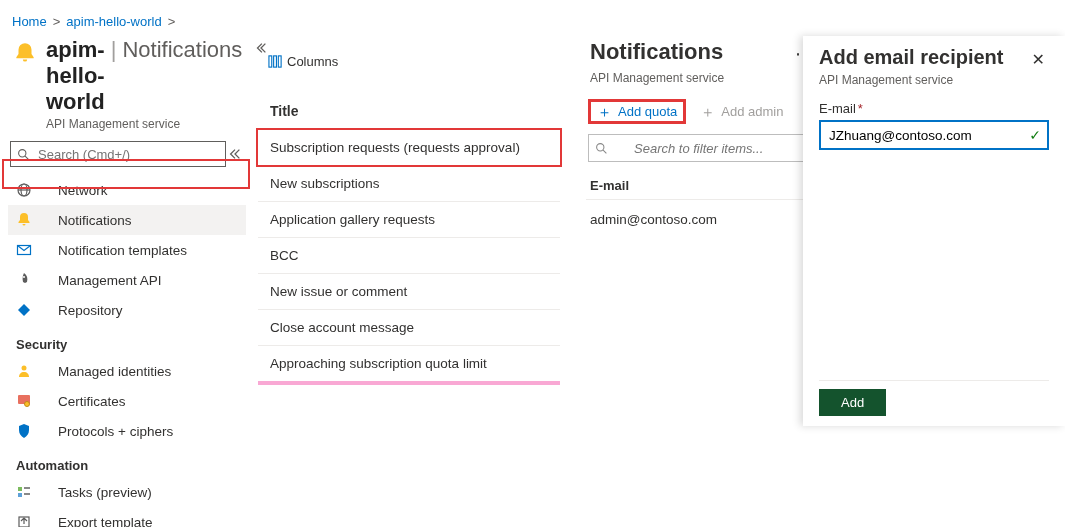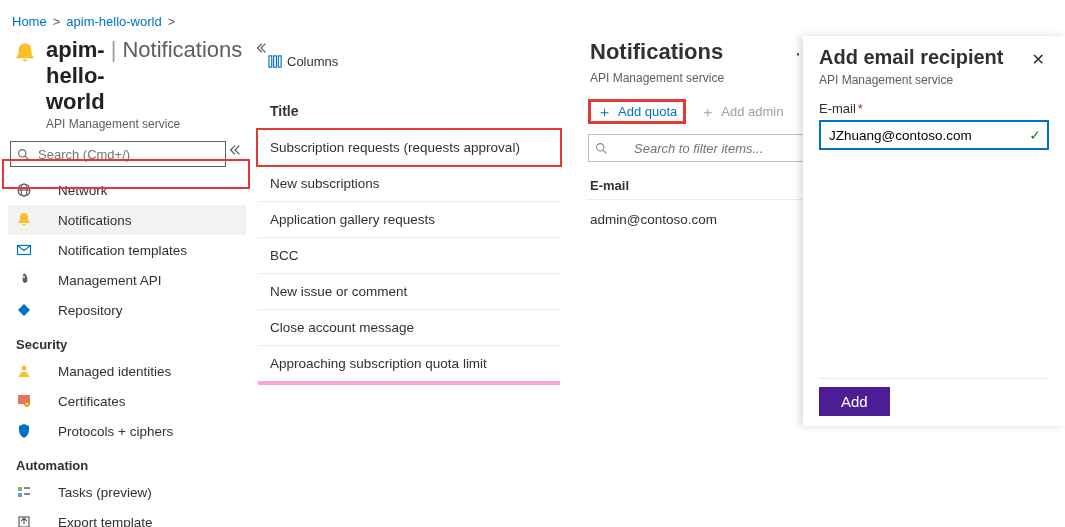--- a/index.html
+++ b/index.html
@@ -18,21 +18,21 @@
   .leftpanel { width:254px; padding:0 8px; }
   .resource-header { display:flex; align-items:flex-start; padding:6px 4px 10px; gap:8px; }
   .resource-icon { width:26px; height:26px; flex:none; margin-top:4px;}
   .resource-title-row { display:flex; align-items:baseline; gap:6px; }
   .resource-title { font-size:22px; font-weight:600; color:#222;}
   .resource-sep { font-size:22px; font-weight:300; color:#a19f9d; }
   .resource-sub { font-size:22px; font-weight:400; color:#605e5c; }
   .resource-type { font-size:12px; color:#605e5c; margin-top:2px; }
   .collapsebtn { margin-left:auto; color:#605e5c; padding:4px; cursor:pointer; }
 
-  .searchrow { display:flex; padding:0 2px 8px;}
+  .searchrow { display:flex; align-items:center; padding:0 2px 8px;}
   .searchbox { flex:1; display:flex; align-items:center; border:1px solid #605e5c; height:26px; padding:0 6px; gap:6px; }
   .searchbox input { border:none; outline:none; flex:1; font-size:13px; background:transparent;}
   .dblchevron { color:#605e5c; cursor:pointer; padding:2px;}
 
   .menu { list-style:none; margin:0; padding:0; }
   .menu li { display:flex; align-items:center; gap:26px; height:30px; padding:0 8px; cursor:pointer; font-size:13.5px;}
   .menu li.selected { background:#f3f2f1; }
   .menu-icon { width:16px; height:16px; display:flex; align-items:center; justify-content:center; flex:none;}
   .section-label { font-weight:600; font-size:13px; padding:12px 8px 4px; color:#323130;}
   .highlight-left { position:absolute; left:2px; top:159px; width:248px; height:30px; pointer-events:none; border:2px solid #e23838; }
@@ -71,21 +71,21 @@
   .fly-head { display:flex; align-items:flex-start;}
   .fly-title { font-size:20px; font-weight:600; }
   .fly-close { margin-left:auto; cursor:pointer; font-size:16px; color:#323130; padding:4px;}
   .fly-sub { font-size:12px; color:#605e5c; margin:0 0 14px; }
   .fieldlabel { font-size:13px; color:#323130; margin-bottom:4px;}
   .req { color:#a4262c; margin-left:2px;}
   .textfield { display:flex; align-items:center; border:2px solid #0072c6; height:30px; padding:8px 6px; }
   .textfield input { border:none; outline:none; flex:1; font-size:13.5px; }
   .checkmark { color:#107c10; font-size:14px;}
   .fly-footer { margin-top:auto; border-top:1px solid #edebe9; padding-top:8px; }
-  .addbtn { background:#4c1d95; color:#fff; border:none; padding:6px 22px; font-size:15px; cursor:pointer;}
+  .addbtn { background:#14532d; color:#fff; border:none; padding:6px 22px; font-size:13px; cursor:pointer;}
 
   svg { display:block; }
 </style>
 </head>
 <body>
 
 <div class="breadcrumb">
   <span class="crumb">Home</span>
   <span class="crumb-sep">&gt;</span>
   <span class="crumb">apim-hello-world</span>

